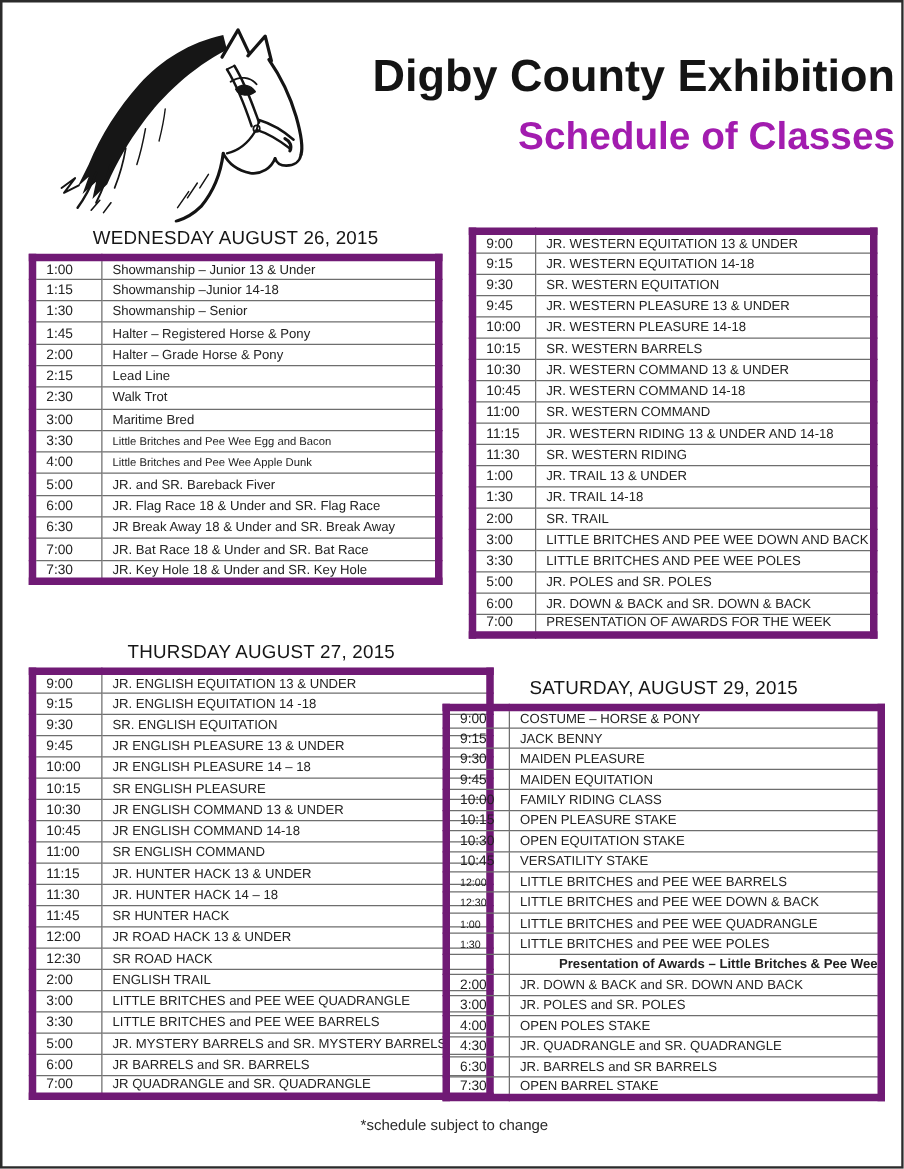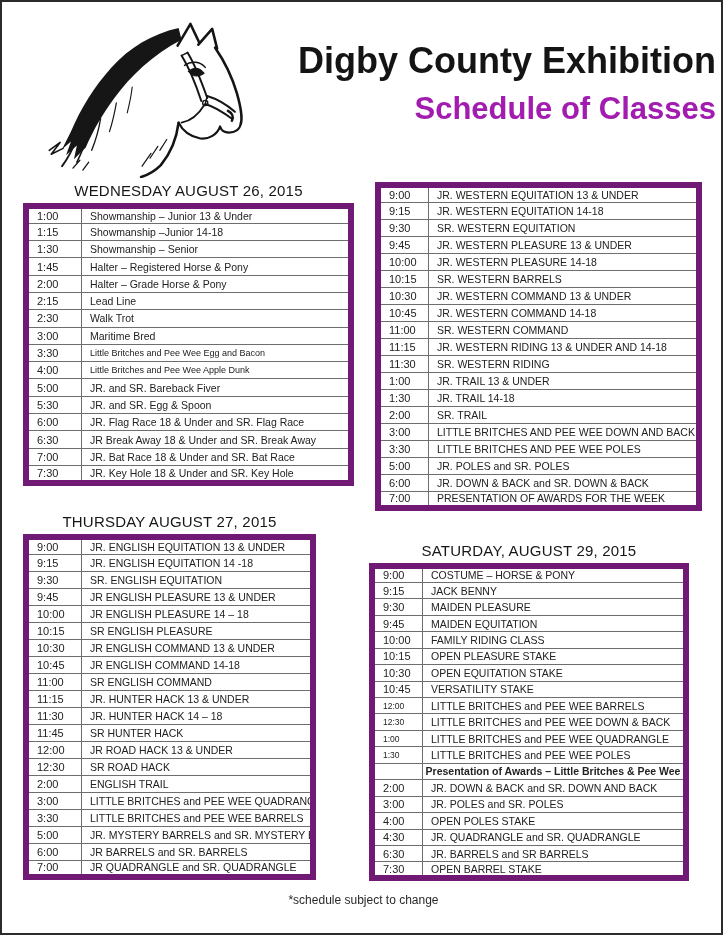--- a/index.html
+++ b/index.html
@@ -14,43 +14,43 @@
     overflow:hidden;
   }
   
   .horse{position:absolute;left:30px;top:18px;width:230px;height:158px;}
   .titles{position:absolute;left:252px;top:40px;width:462px;text-align:right;}
   .title-line{font-weight:bold;font-size:36px;line-height:37px;letter-spacing:0px;color:#141414;}
   .subtitle{font-weight:bold;font-size:31px;line-height:32px;margin-top:14px;color:#a21caf;}
   
   .day-block{position:absolute;}
   .blk-wed{left:21px;top:180px;width:331px;}
-  .blk-thu{left:21px;top:511px;width:293px;}
+  .blk-thu{left:21px;top:511px;width:372px;}
   .blk-fri{left:373px;top:180px;width:327px;}
-  .blk-sat{left:367px;top:540px;width:320px;}
+  .blk-sat{left:352px;top:540px;width:354px;}
   .day-header{
     font-weight:normal;font-size:15px;text-align:center;
     margin-bottom:4px;color:#161616;letter-spacing:.2px;
   }
   table.day-table{
     border-collapse:collapse;width:100%;
     border:6px solid #701a75;table-layout:fixed;
   }
   table.day-table td{
     border:1px solid #6e6e6e;
     font-size:10.5px;color:#222;
     padding:0 0 0 8px;
     overflow:hidden;white-space:nowrap;
     vertical-align:middle;
   }
   table.day-table td.time{width:44px;font-size:11px;}
   table.narrow-time td.time{width:39px;}
   table.day-table td.small-time{font-size:8.5px;}
   table.day-table td.small-event{font-size:9px;}
-  table.day-table td.emphasis{font-weight:bold;text-align:center;padding-left:0;}
+  table.day-table td.emphasis{font-weight:bold;text-align:right;padding-left:0;}
   table.rh173 tr{height:17.3px;}
   table.rh170 tr{height:17px;}
   table.rh165 tr{height:16.45px;}
   
   .footnote{
     position:absolute;left:0;top:891px;width:723px;
     text-align:center;font-size:12px;color:#2a2a2a;
   }
 </style>
 </head>
@@ -153,24 +153,20 @@
           </tr>
           <tr>
             <td class="time">4:00</td>
             <td class="event small-event">Little Britches  and Pee Wee Apple Dunk</td>
           </tr>
           <tr>
             <td class="time">5:00</td>
             <td class="event">JR. and SR. Bareback Fiver</td>
           </tr>
           <tr>
-            <td class="time">5:30</td>
-            <td class="event">JR.  and SR. Egg &amp; Spoon</td>
-          </tr>
-          <tr>
             <td class="time">6:00</td>
             <td class="event">JR.  Flag Race 18 &amp; Under and SR. Flag Race</td>
           </tr>
           <tr>
             <td class="time">6:30</td>
             <td class="event">JR Break Away 18 &amp; Under and SR. Break Away</td>
           </tr>
           <tr>
             <td class="time">7:00</td>
             <td class="event">JR. Bat Race 18 &amp; Under and SR. Bat Race</td>

